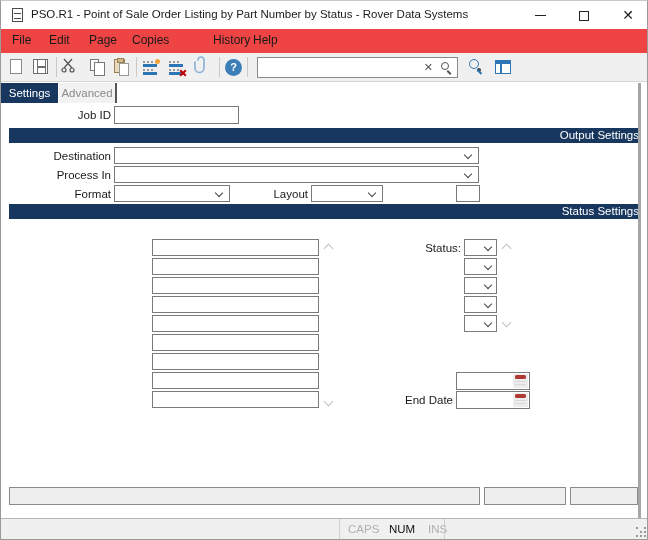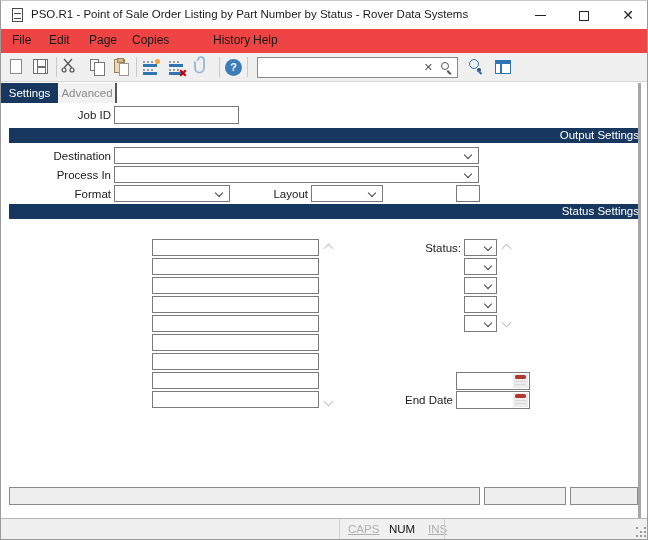--- a/index.html
+++ b/index.html
@@ -83,21 +83,21 @@
   .cal-btn{position:absolute;right:1px;top:1px;width:15px;height:14px;background:#ececec;}
   .cal-btn::before{content:"";position:absolute;left:2px;top:1px;width:11px;height:4px;background:#b03a33;border-radius:1.5px;}
   .cal-btn::after{content:"";position:absolute;left:2px;top:7px;width:11px;height:5px;
     background:repeating-linear-gradient(#d9d9d9 0 1px,transparent 1px 3px);}
   .ps-box{position:absolute;top:486px;height:18px;background:#eeeeee;border:1px solid #8a8a8a;}
   .right-strip{position:absolute;left:637px;top:82px;width:3px;height:435px;background:#a6a6a6;}
   
   .statusbar{position:absolute;left:0;top:517px;width:648px;height:22px;background:#f0f0f0;border-top:1px solid #b5b5b5;}
   .sb-item{position:absolute;top:4px;font-size:11.5px;}
   .sb-sep{position:absolute;top:0;width:1px;height:22px;background:#cfcfcf;}
-  .dim{color:#b0b0b0;text-decoration:underline;} .strong{color:#111;}
+  .dim{color:#b0b0b0;} .strong{color:#111;}
   .grip{position:absolute;right:3px;bottom:3px;width:10px;height:10px;}
   .grip::before{content:"";position:absolute;width:2px;height:2px;background:#9a9a9a;
     box-shadow:8px 0 #9a9a9a, 8px 4px #9a9a9a, 4px 4px #9a9a9a, 8px 8px #9a9a9a, 4px 8px #9a9a9a, 0 8px #9a9a9a;}
 </style>
 </head>
 <body>
 
 <div class="window">
 
   <div class="titlebar">

